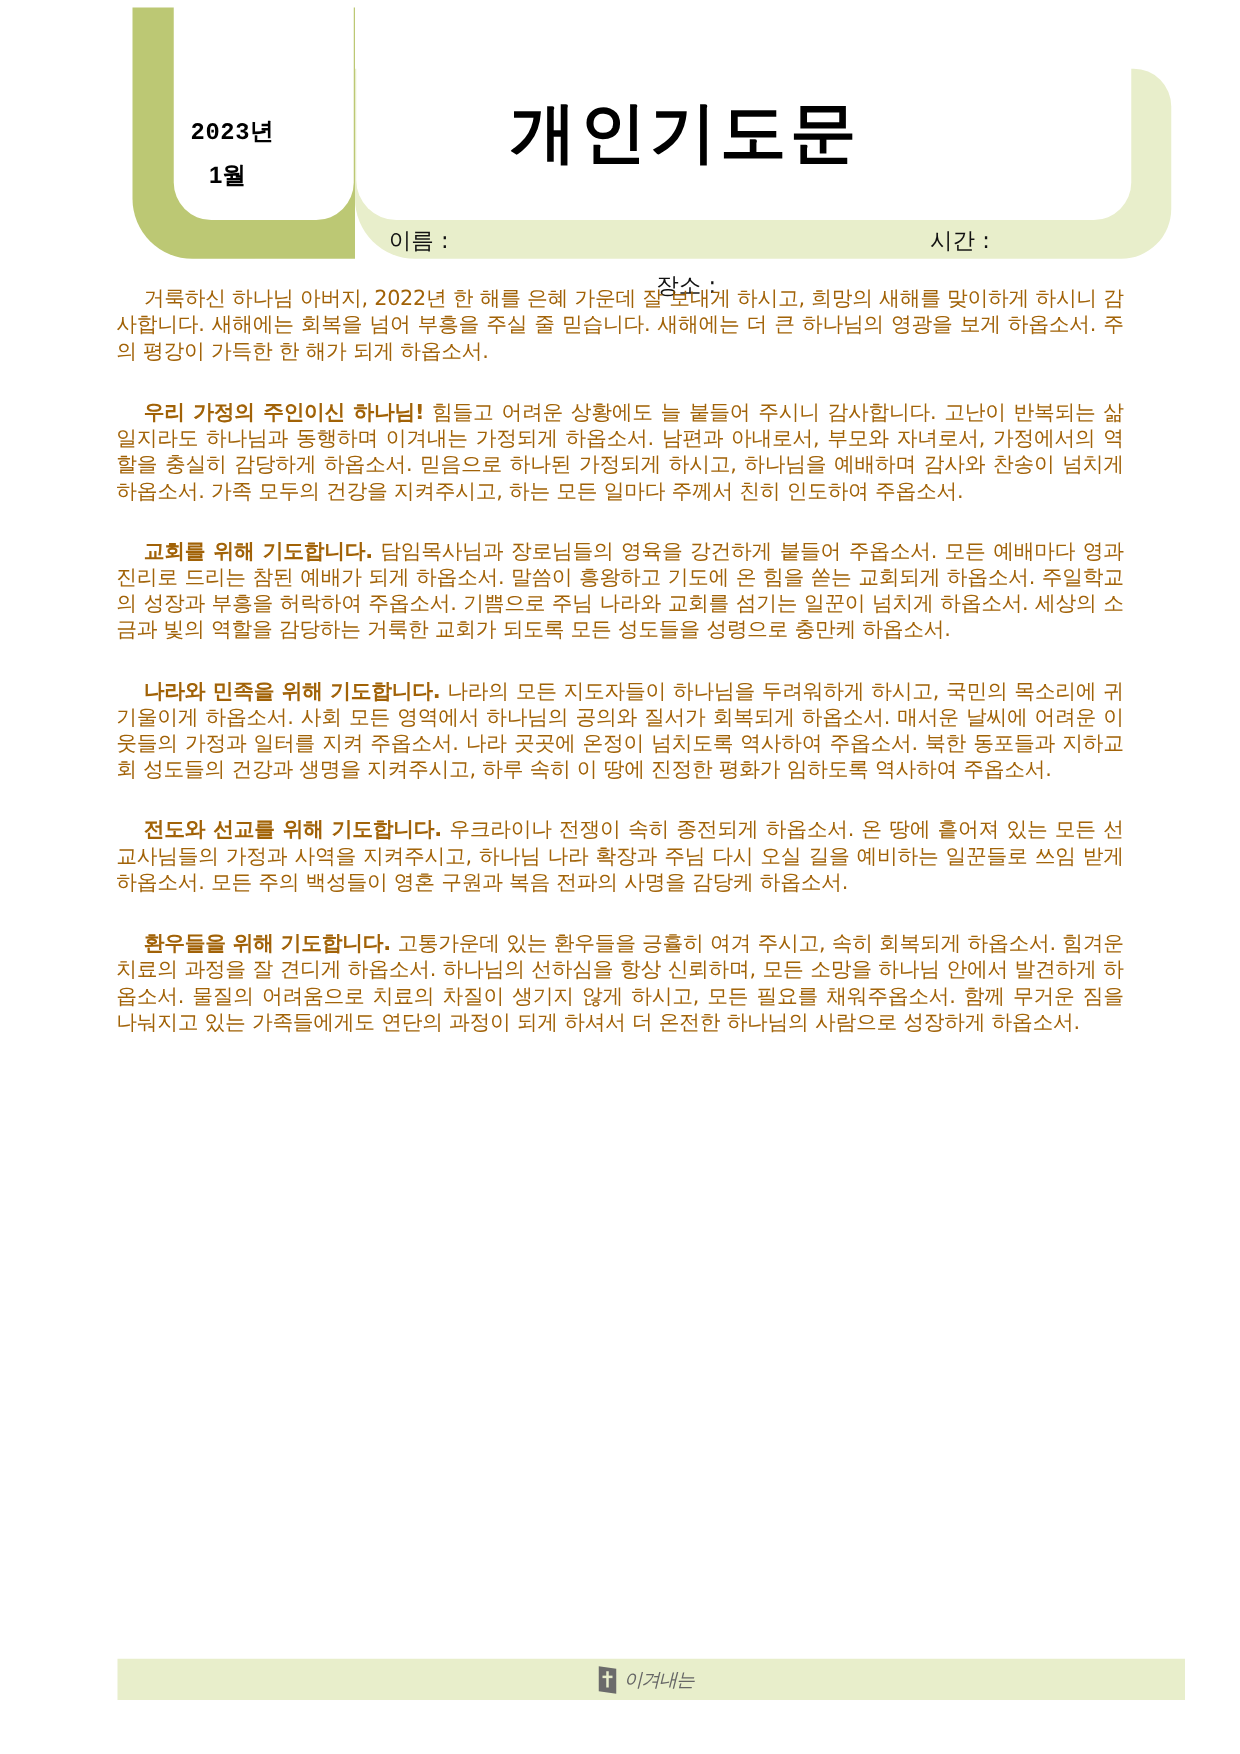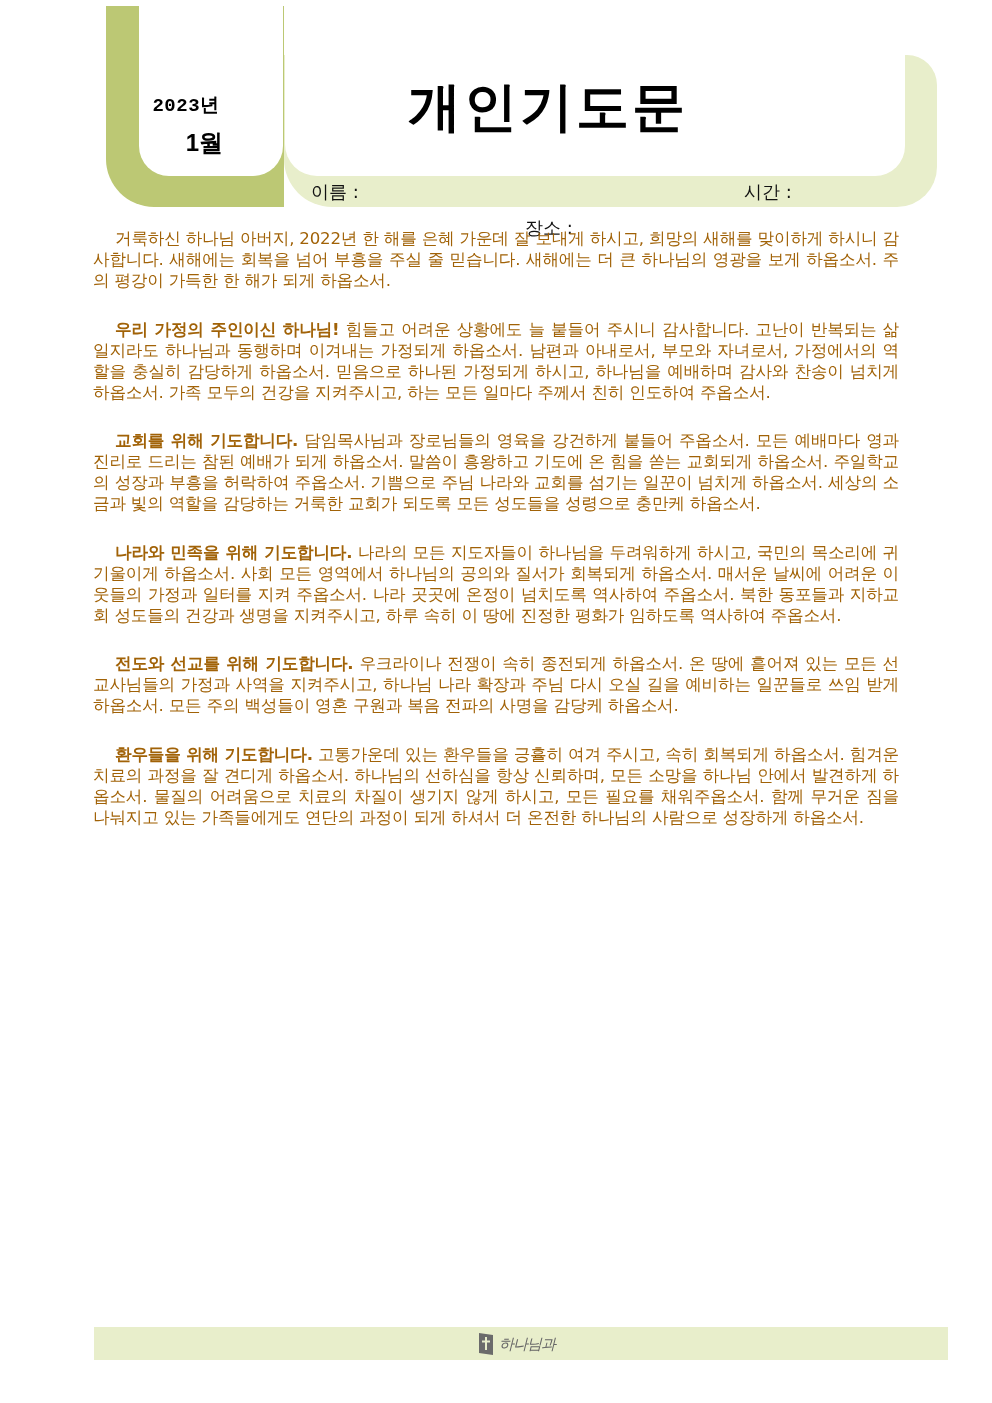--- a/index.html
+++ b/index.html
@@ -11,22 +11,22 @@
               background: #bcc874; border-radius: 0 0 0 48px; }
   .hdr-dark-inner { position: absolute; left: 139px; top: 0; width: 144px; height: 176px;
               background: #ffffff; border-radius: 0 0 30px 30px; }
   .hdr-light { position: absolute; left: 284px; top: 55px; width: 653px; height: 152px;
                background: #e8eecb; border-radius: 0 30px 40px 48px; }
   .hdr-light-inner { position: absolute; left: 285px; top: 0; width: 620px; height: 176px;
                background: #ffffff; border-radius: 0 0 30px 32px; }
 
   .year { position: absolute; left: 141px; top: 92px; width: 90px; text-align: center;
           font-family: Liberation Mono, monospace; font-weight: bold; font-size: 19px; letter-spacing: 0.5px; }
-  .month { position: absolute; left: 141px; top: 127px; width: 82px; text-align: right;
-           font-family: "Liberation Sans", sans-serif; font-weight: bold; font-size: 24px; }
+  .month { position: absolute; left: 141px; top: 127px; width: 82px; text-align: center;
+           font-family: "Liberation Sans", sans-serif; font-weight: bold; font-size: 19px; }
   .title { position: absolute; left: 408px; top: 80px; font-size: 53px; font-weight: bold;
            letter-spacing: 3px; line-height: 1; font-family: "DejaVu Sans", sans-serif; }
 
   .field { position: absolute; top: 180px; font-size: 18px; color: #111; }
   .f-name { left: 311px; }
   .f-place { left: 525px; margin-top: 36px; }
   .f-time { left: 744px; }
 
   
   .content { position: absolute; left: 93px; top: 228px; width: 806px;
@@ -66,14 +66,14 @@
   <p><b>환우들을 위해 기도합니다.</b><span> 고통가운데 있는 환우들을 긍휼히 여겨 주시고, 속히 회복되게 하옵소서. 힘겨운 치료의 과정을 잘 견디게 하옵소서. 하나님의 선하심을 항상 신뢰하며, 모든 소망을 하나님 안에서 발견하게 하옵소서. 물질의 어려움으로 치료의 차질이 생기지 않게 하시고, 모든 필요를 채워주옵소서. 함께 무거운 짐을 나눠지고 있는 가족들에게도 연단의 과정이 되게 하셔서 더 온전한 하나님의 사람으로 성장하게 하옵소서.</span></p>
 </div>
 
 <div class="footer"></div>
 <div class="logo">
   <svg class="logo-icon" viewBox="0 0 16 24">
     <polygon points="1,1 15,3 15,23 1,21" fill="#6b6b6b"></polygon>
     <rect x="7" y="5" width="2" height="13" fill="#e8eecb"></rect>
     <rect x="4" y="8.5" width="8" height="2" fill="#e8eecb"></rect>
   </svg>
-  <span class="logo-text">하나님과</span>
+  <span class="logo-text">이겨내는</span>
 </div>
 
 </body></html>

